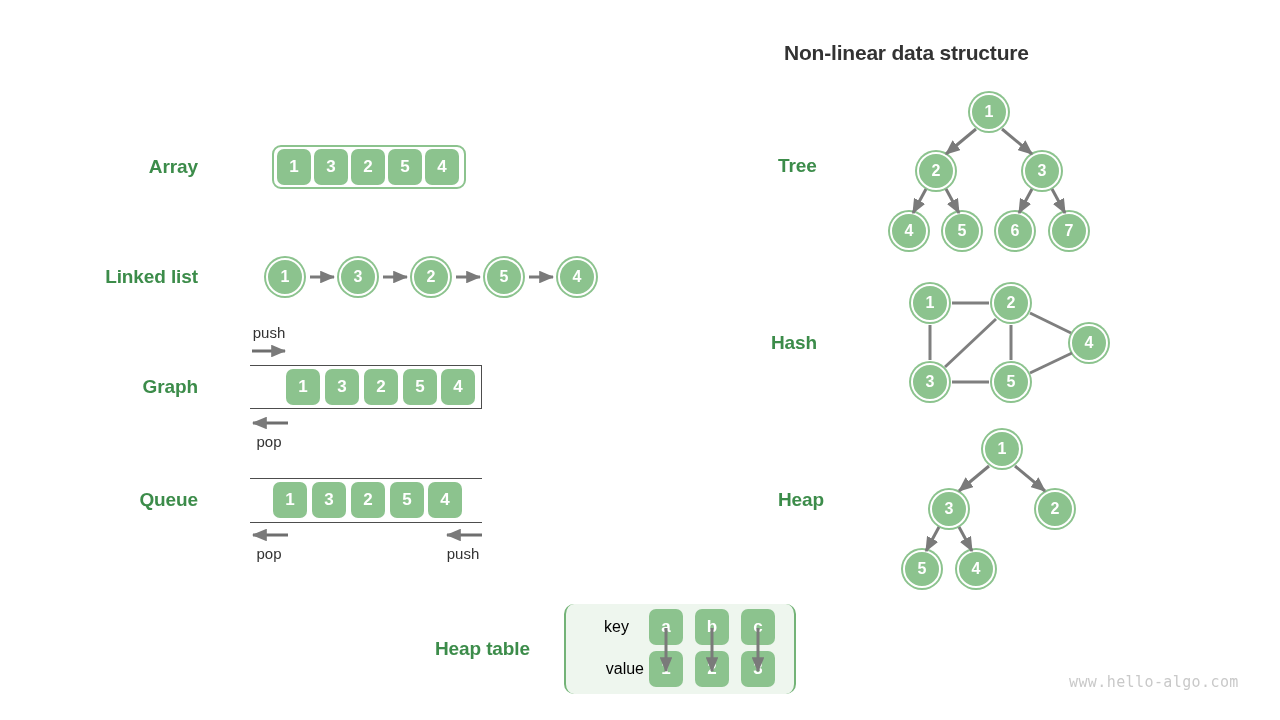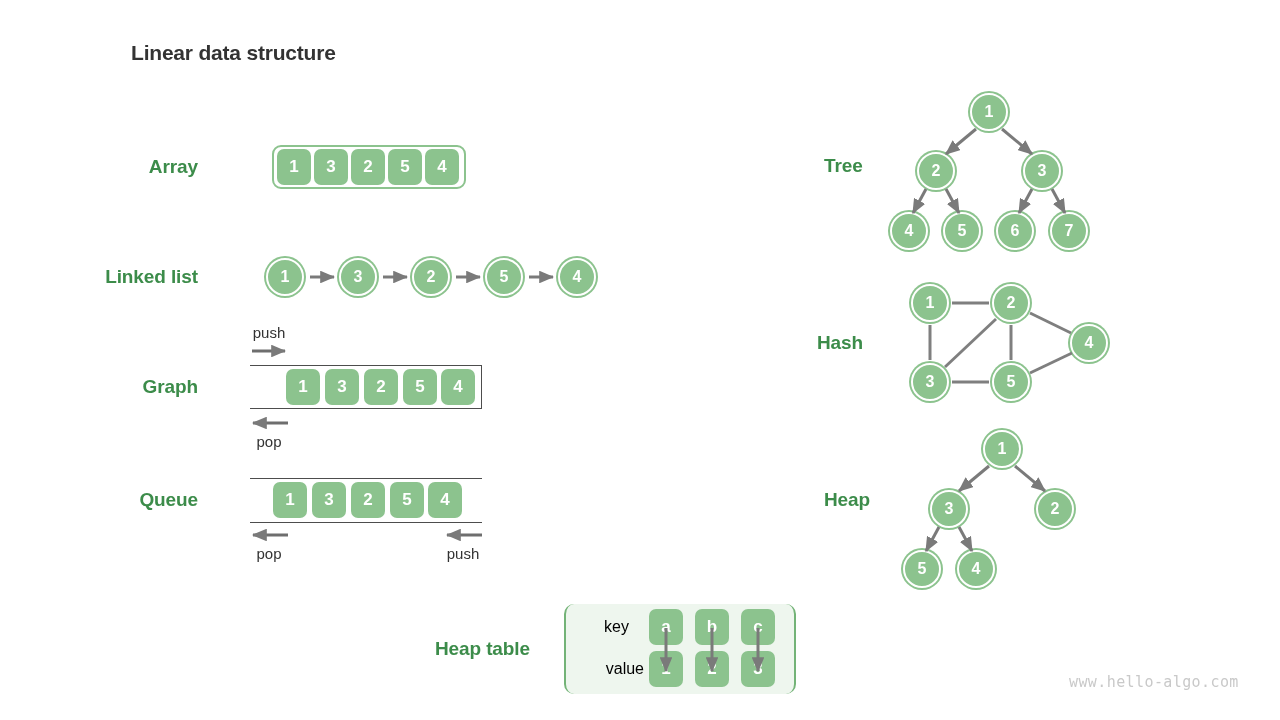--- a/index.html
+++ b/index.html
@@ -38,21 +38,21 @@
   
   .row-label {
     position: absolute;
     font-size: 19px;
     font-weight: bold;
     color: #3c8c4a;
     white-space: nowrap;
     letter-spacing: -0.1px;
   }
   .row-label.rt { transform: translate(-100%, -50%); }
-  .row-label.lt { transform: translate(0, -50%); margin-left: 46px; }
+  .row-label.lt { transform: translate(0, -50%); }
 
   #label-array      { left: 198px; top: 167px; }
   #label-linkedlist { left: 198px; top: 277px; }
   #label-stack      { left: 198px; top: 387px; }
   #label-queue      { left: 198px; top: 500px; }
   #label-hashtable  { left: 530px; top: 649px; }
   #label-tree       { left: 778px; top: 166px; }
   #label-graph      { left: 771px; top: 343px; }
   #label-heap       { left: 778px; top: 500px; }
 
@@ -185,21 +185,21 @@
     color: #c9c9c9;
     letter-spacing: 0.4px;
     white-space: nowrap;
   }
 </style>
 </head>
 <body>
 
 <div class="canvas">
 
-  <div class="section-title" id="title-linear">Linear data structure</div>
+  <div class="section-title" id="title-nonlinear">Non-linear data structure</div>
 
   <div class="row-label rt" id="label-array">Array</div>
   <div class="row-label rt" id="label-linkedlist">Linked list</div>
   <div class="row-label rt" id="label-stack">Graph</div>
   <div class="row-label rt" id="label-queue">Queue</div>
   <div class="row-label rt" id="label-hashtable">Heap table</div>
   <div class="row-label lt" id="label-tree">Tree</div>
   <div class="row-label lt" id="label-graph">Hash</div>
   <div class="row-label lt" id="label-heap">Heap</div>
 

